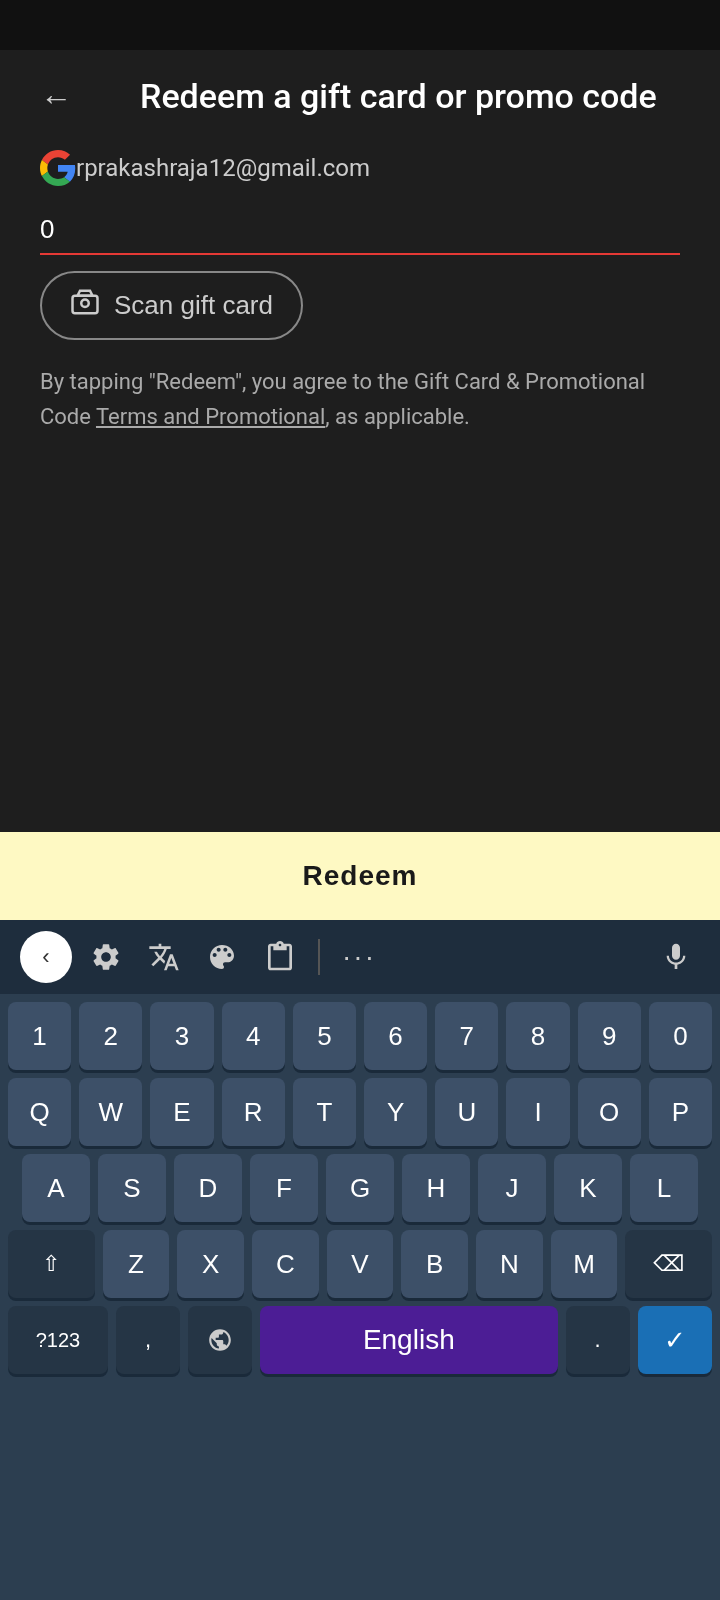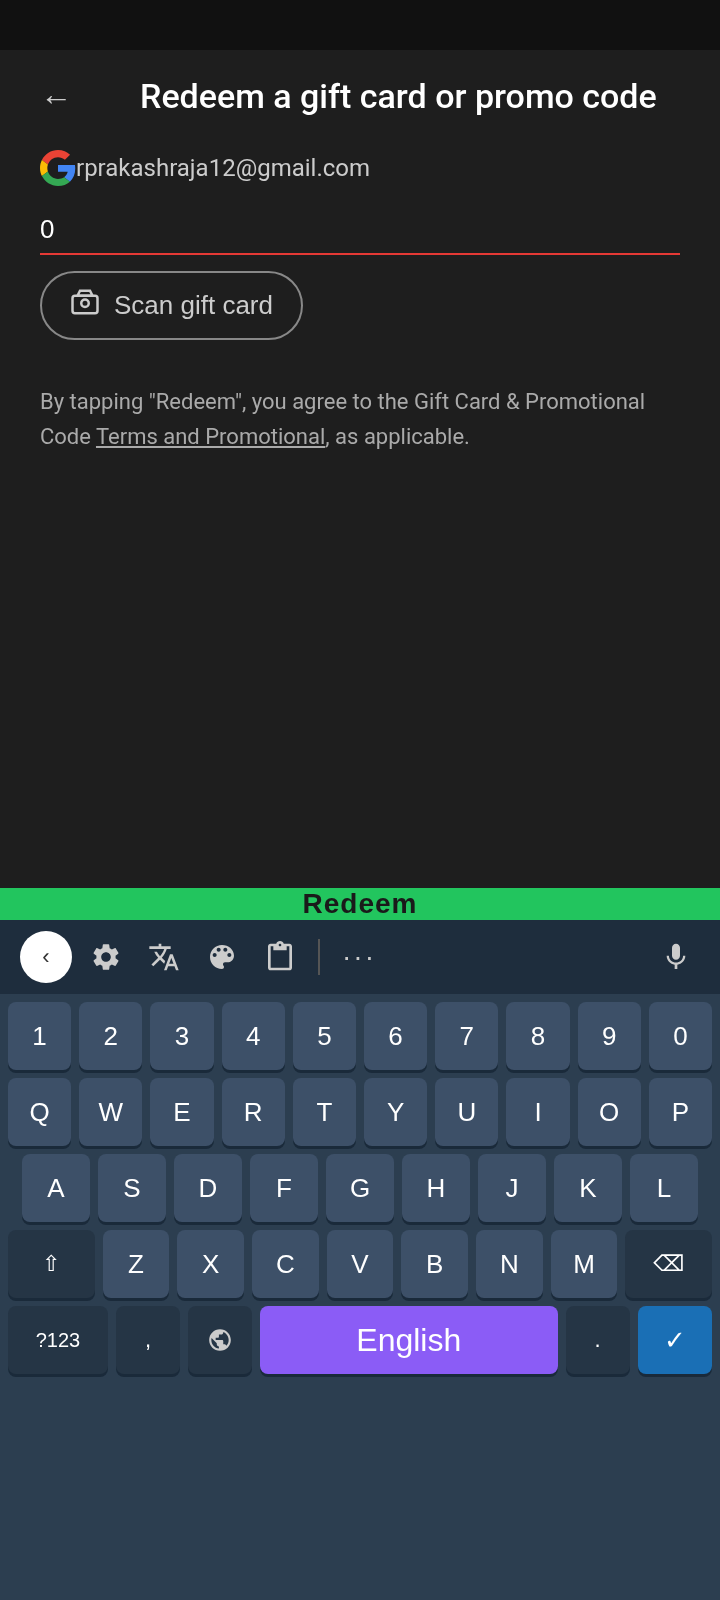--- a/index.html
+++ b/index.html
@@ -107,21 +107,21 @@
     .scan-btn {
       display: inline-flex;
       align-items: center;
       border: 2px solid #888;
       border-radius: 50px;
       padding: 14px 28px;
       background: transparent;
       color: #ccc;
       font-size: 26px;
       cursor: pointer;
-      margin-bottom: 44px;
+      margin-bottom: 24px;
     }
 
     .scan-icon {
       margin-right: 14px;
       font-size: 28px;
     }
 
     
     .terms-text {
       color: #aaa;
@@ -134,23 +134,24 @@
       text-decoration: underline;
     }
 
     
     .redeem-btn {
       position: absolute;
       bottom: 0;
       left: 0;
       right: 0;
       margin: 0 0;
-      background: #22c55e;
+      background: #fef9c3;
       color: #1a1a1a;
       border: none;
+      padding: 28px;
       font-size: 28px;
       font-weight: 600;
       cursor: pointer;
       width: 100%;
       letter-spacing: 1px;
     }
 
     .content-wrapper {
       position: relative;
       height: 870px;
@@ -250,24 +251,24 @@
     .key.special {
       background: #253545;
       font-size: 22px;
     }
 
     .key.shift {
       background: #253545;
     }
 
     .space-key {
-      background: #8b5cf6;
+      background: #4c1d95;
       border-radius: 8px;
       color: white;
-      font-size: 32px;
+      font-size: 28px;
       cursor: pointer;
       border: none;
       display: flex;
       align-items: center;
       justify-content: center;
       height: 68px;
       flex: 4;
       box-shadow: 0 3px 0 #1a2a3a;
     }
 

